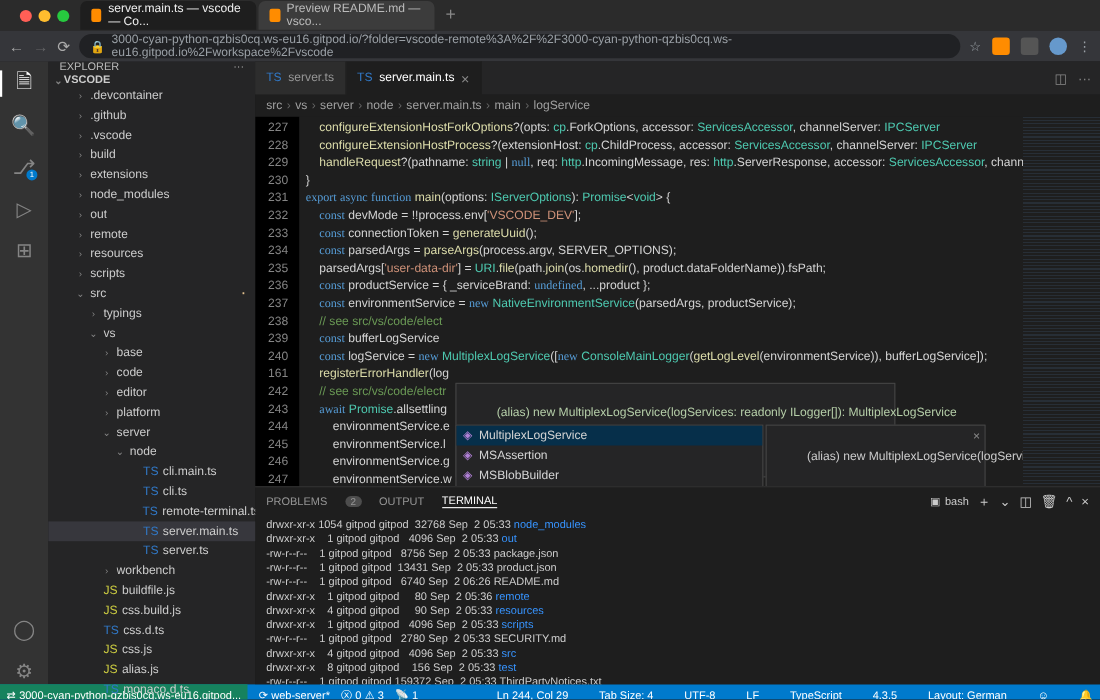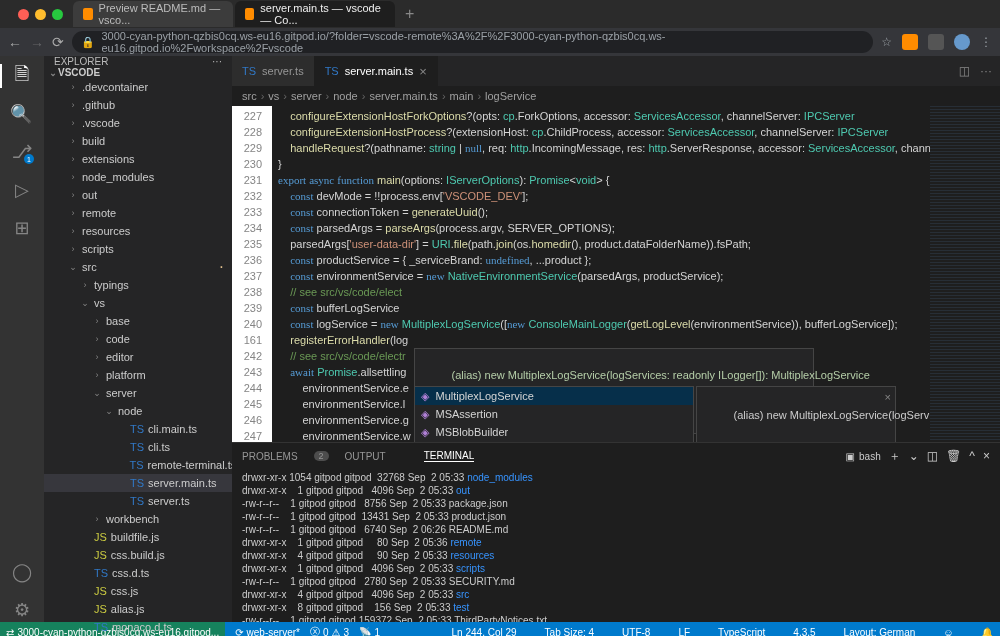--- a/index.html
+++ b/index.html
@@ -53,21 +53,21 @@
 .editor-tabs { height: 30px; background: #252526; display: flex; align-items: center; }
 .editor-tab { height: 30px; padding: 0 10px; display: flex; align-items: center; gap: 6px; font-size: 11px; color: #969696; background: #2d2d2d; border-right: 1px solid #1e1e1e; }
 .editor-tab.active { background: #1e1e1e; color: #fff; }
 .editor-tab .close { color: #888; font-size: 13px; }
 .editor-actions { margin-left: auto; padding: 0 8px; display: flex; gap: 10px; color: #888; }
 
 .breadcrumbs { height: 20px; background: #1e1e1e; padding: 0 10px; display: flex; align-items: center; gap: 4px; font-size: 11px; color: #a0a0a0; }
 .breadcrumbs .sep { color: #666; }
 
 .editor-body { flex: 1; display: flex; position: relative; overflow: hidden; font-family: Menlo, Consolas, monospace; font-size: 11px; }
-.gutter { width: 40px; background: #ffffff; color: #858585; text-align: right; padding: 2px 10px 0 0; line-height: 16px; }
+.gutter { width: 40px; background: #000000; color: #858585; text-align: right; padding: 2px 10px 0 0; line-height: 16px; }
 .code { flex: 1; padding: 2px 0 0 6px; line-height: 16px; white-space: pre; color: #d4d4d4; position: relative; overflow: hidden; }
 .minimap { width: 70px; background: #1e1e1e; opacity: 0.6; background-image: repeating-linear-gradient(#2e3a46 0 1px, transparent 1px 3px); }
 
 .k { color: #569cd6; font-family: Liberation Serif, serif; }
 .t { color: #4ec9b0; }
 .s { color: #ce9178; }
 .fnc { color: #dcdcaa; }
 .c { color: #6a9955; }
 
 
@@ -76,21 +76,21 @@
 .suggest-row { padding: 0 6px; display: flex; align-items: center; gap: 6px; }
 .suggest-row.sel-row { background: #062f4a; }
 .suggest-icon { color: #b180d7; font-size: 11px; }
 .suggest-doc { position: absolute; background: #252526; border: 1px solid #454545; padding: 4px 6px; font-size: 11px; width: 200px; color: #ccc; }
 .suggest-doc .x { position: absolute; top: 2px; right: 4px; color: #888; }
 
 
 .panel { height: 180px; border-top: 1px solid #333; display: flex; flex-direction: column; background: #1e1e1e; }
 .panel-tabs { height: 26px; display: flex; align-items: center; padding: 0 10px; gap: 16px; font-size: 10px; color: #969696; }
 .panel-tabs .pt { display: flex; align-items: flex-start; gap: 16px; }
-.panel-tabs .pt.active { color: #fff; border-bottom: 1px solid #fff; margin-left: 22px; }
+.panel-tabs .pt.active { color: #fff; border-bottom: 1px solid #fff; }
 .pt-badge { background: #4d4d4d; border-radius: 8px; padding: 0 5px; font-size: 9px; }
 .panel-actions { margin-left: auto; display: flex; gap: 8px; align-items: center; font-size: 12px; color: #ccc; }
 .term-chip { display: flex; align-items: center; gap: 4px; font-size: 10px; }
 .terminal { flex: 1; font-family: Menlo, Consolas, monospace; font-size: 10px; line-height: 13px; padding: 2px 10px; color: #ccc; white-space: pre; overflow: hidden; }
 .term-blue { color: #3794ff; }
 
 
 .status-bar { height: 20px; background: #007acc; display: flex; align-items: center; font-size: 10px; color: #fff; padding: 0 6px; gap: 10px; }
 .status-bar .left { display: flex; gap: 10px; align-items: center; }
 .status-bar .right { margin-left: auto; display: flex; gap: 28px; }
@@ -100,27 +100,27 @@
 </head>
 <body>
 
 <div class="browser-chrome">
   <div class="tab-bar">
     <div class="traffic-lights">
       <div class="traffic-light tl-red"></div>
       <div class="traffic-light tl-yellow"></div>
       <div class="traffic-light tl-green"></div>
     </div>
+    <div class="browser-tab active">
+      <span class="favicon"></span>
+      <span>server.main.ts — vscode — Co...</span>
+    </div>
     <div class="browser-tab">
       <span class="favicon"></span>
       <span>Preview README.md — vsco...</span>
-    </div>
-    <div class="browser-tab active">
-      <span class="favicon"></span>
-      <span>server.main.ts — vscode — Co...</span>
     </div>
     <div style="color:#888;padding:0 8px;font-size:16px;">+</div>
   </div>
   <div class="nav-bar">
     <span class="nav-btn">←</span>
     <span class="nav-btn" style="opacity:.4">→</span>
     <span class="nav-btn">⟳</span>
     <div class="url-bar">
       <span class="lock">🔒</span>
       <span>3000-cyan-python-qzbis0cq.ws-eu16.gitpod.io/?folder=vscode-remote%3A%2F%2F3000-cyan-python-qzbis0cq.ws-eu16.gitpod.io%2Fworkspace%2Fvscode</span>

